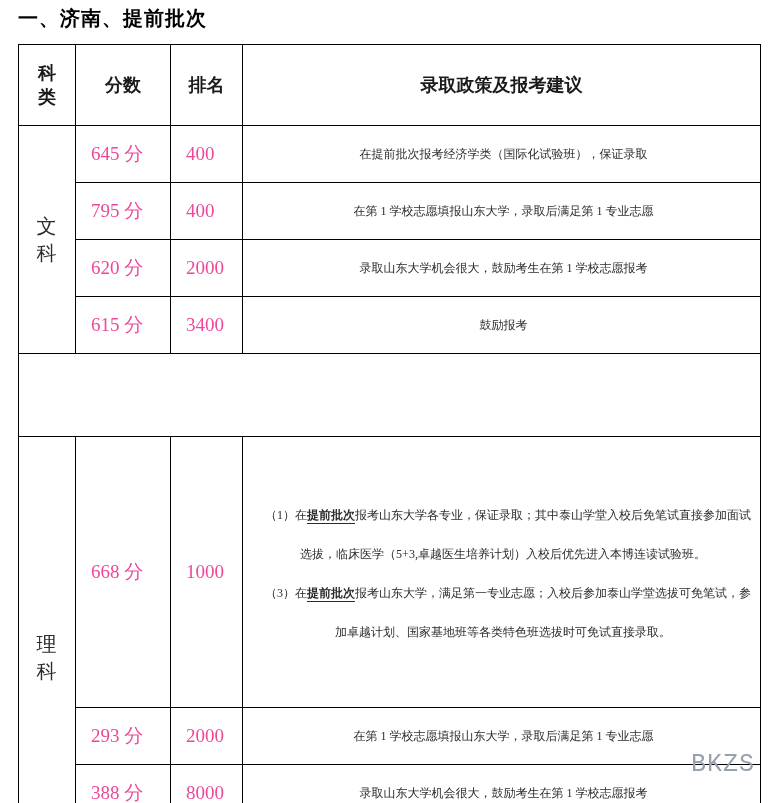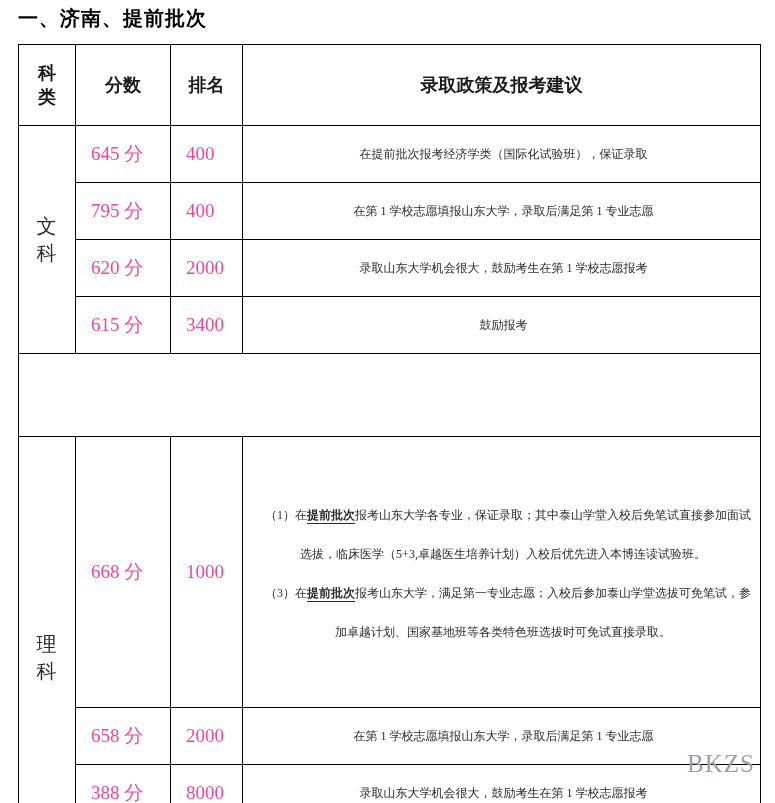--- a/index.html
+++ b/index.html
@@ -73,21 +73,21 @@
     font-weight: bold;
     text-decoration: underline;
     text-underline-offset: 4px;
   }
   td.spacer-cell { height: 52px; }
   .watermark {
     position: absolute;
     right: 20px; top: 750px;
     font-size: 25px;
     color: #98a1ae;
-    font-family: Liberation Serif, serif;
+    font-family: Liberation Mono, monospace;
     letter-spacing: 1px;
   }
 </style>
 </head>
 <body>
 
 <div class="doc-title">一、济南、提前批次</div>
 
 <table class="policy-table">
   <colgroup>
@@ -134,21 +134,21 @@
   <tr class="row-big">
     <td class="cat" rowspan="4">理科</td>
     <td class="score">668 分</td>
     <td class="rank">1000</td>
     <td class="advice advice-long">
       <p><span>（1）在</span><span class="emph">提前批次</span><span>报考山东大学各专业，保证录取；其中泰山学堂入校后免笔试直接参加面试选拔，临床医学（5+3,卓越医生培养计划）入校后优先进入本博连读试验班。</span></p>
       <p><span>（3）在</span><span class="emph">提前批次</span><span>报考山东大学，满足第一专业志愿；入校后参加泰山学堂选拔可免笔试，参加卓越计划、国家基地班等各类特色班选拔时可免试直接录取。</span></p>
     </td>
   </tr>
   <tr class="row-normal">
-    <td class="score">658 分</td>
+    <td class="score">293 分</td>
     <td class="rank">2000</td>
     <td class="advice">在第 1 学校志愿填报山东大学，录取后满足第 1 专业志愿</td>
   </tr>
   <tr class="row-normal">
     <td class="score">388 分</td>
     <td class="rank">8000</td>
     <td class="advice">录取山东大学机会很大，鼓励考生在第 1 学校志愿报考</td>
   </tr>
   <tr class="row-normal">
     <td class="score">967 分</td>

